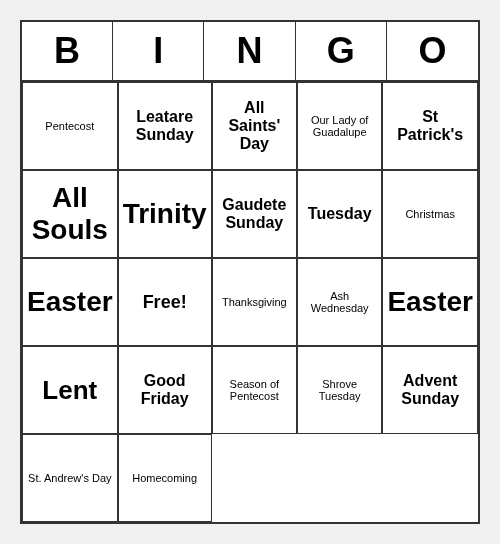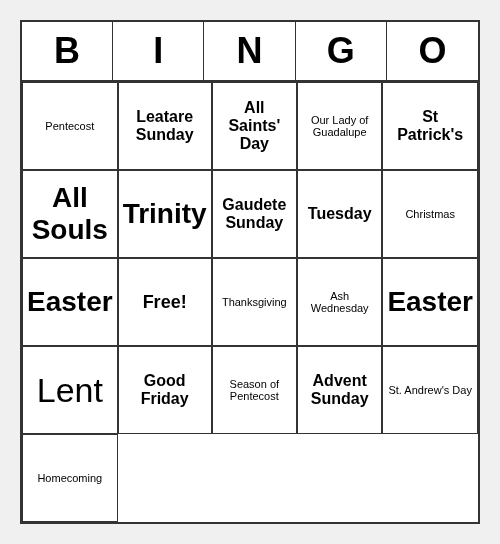--- a/index.html
+++ b/index.html
@@ -53,22 +53,22 @@
     }
     .medium-text {
       font-size: 16px;
       font-weight: bold;
     }
     .large-text {
       font-size: 28px;
       font-weight: bold;
     }
     .xlarge-text {
-      font-size: 34px;
-      font-weight: normal;
+      font-size: 26px;
+      font-weight: bold;
     }
     .free-cell {
       font-size: 18px;
       font-weight: bold;
     }
   </style>
 </head>
 <body>
 
 <div class="bingo-card">
@@ -128,20 +128,23 @@
       <div class="bingo-cell">
         <span class="xlarge-text">Lent</span>
       </div>
       <div class="bingo-cell">
         <span class="medium-text">Good Friday</span>
       </div>
       <div class="bingo-cell">
         <span class="small-text">Season of Pentecost</span>
       </div>
       <div class="bingo-cell">
+        <span class="small-text">Shrove Tuesday</span>
+      </div>
+      <div class="bingo-cell">
         <span class="medium-text">Advent Sunday</span>
       </div>
       <div class="bingo-cell">
         <span class="small-text">St. Andrew's Day</span>
       </div>
       <div class="bingo-cell">
         <span class="small-text">Homecoming</span>
       </div>
     </div>
 </div>

